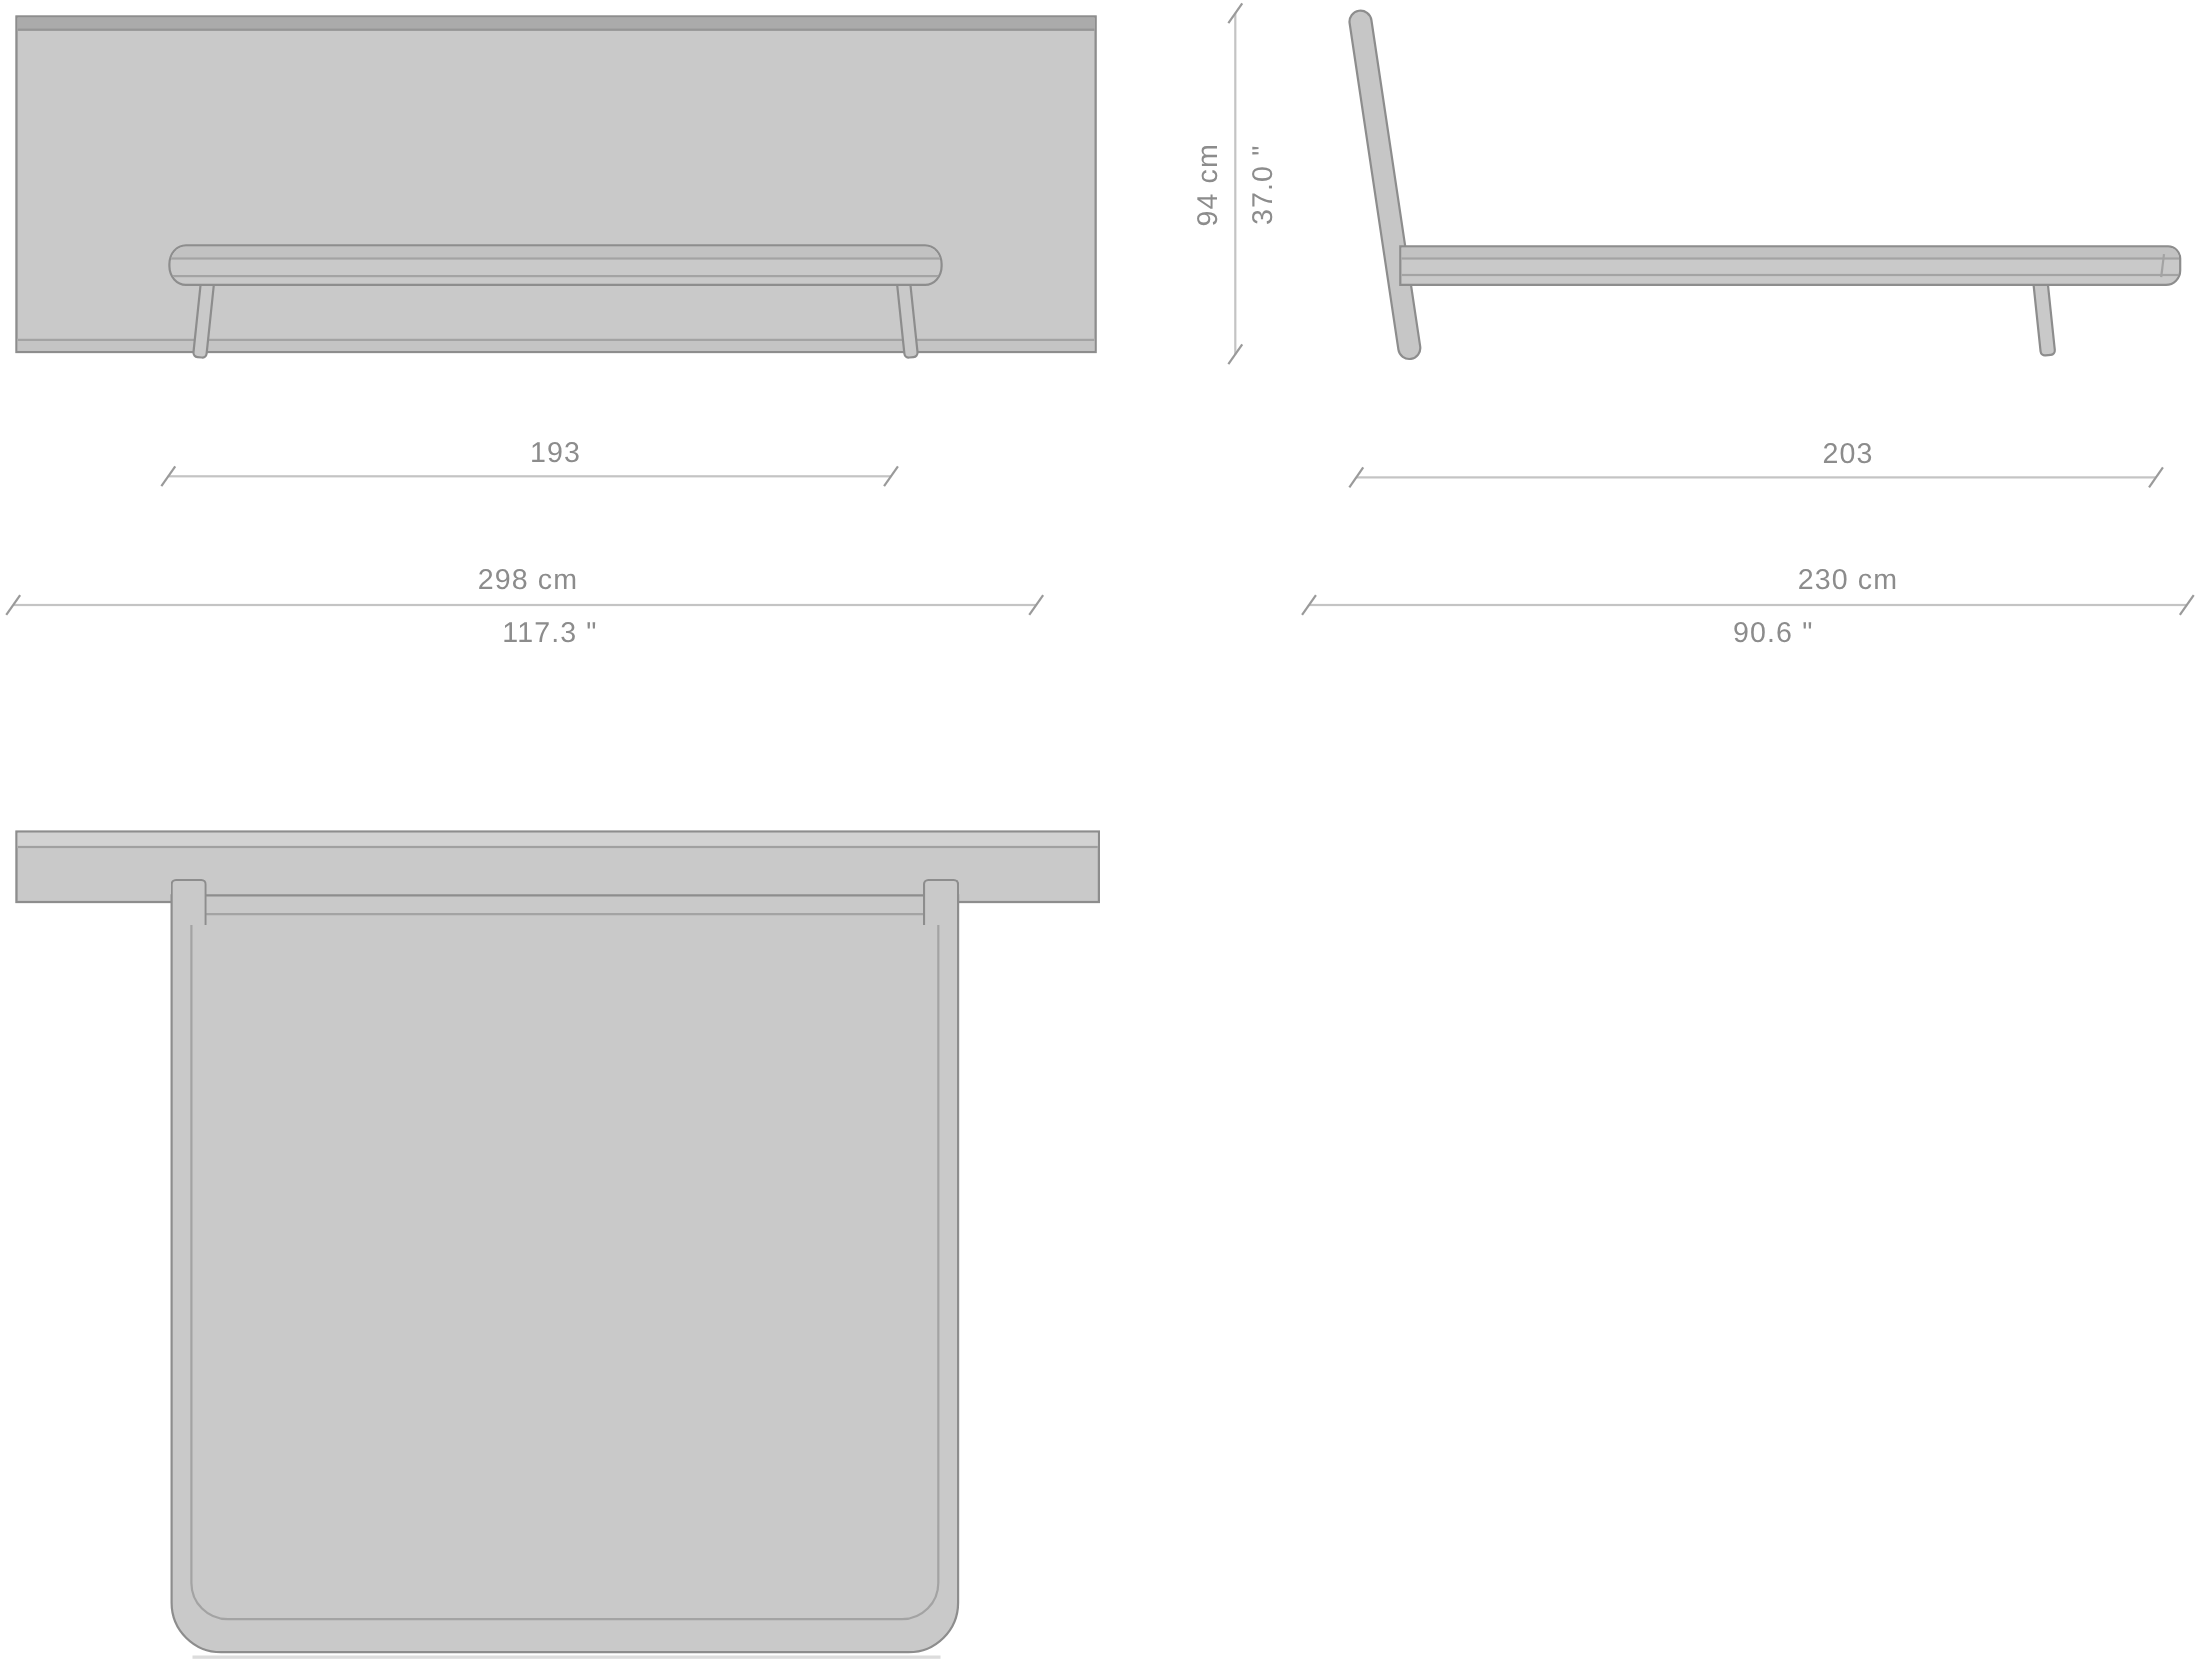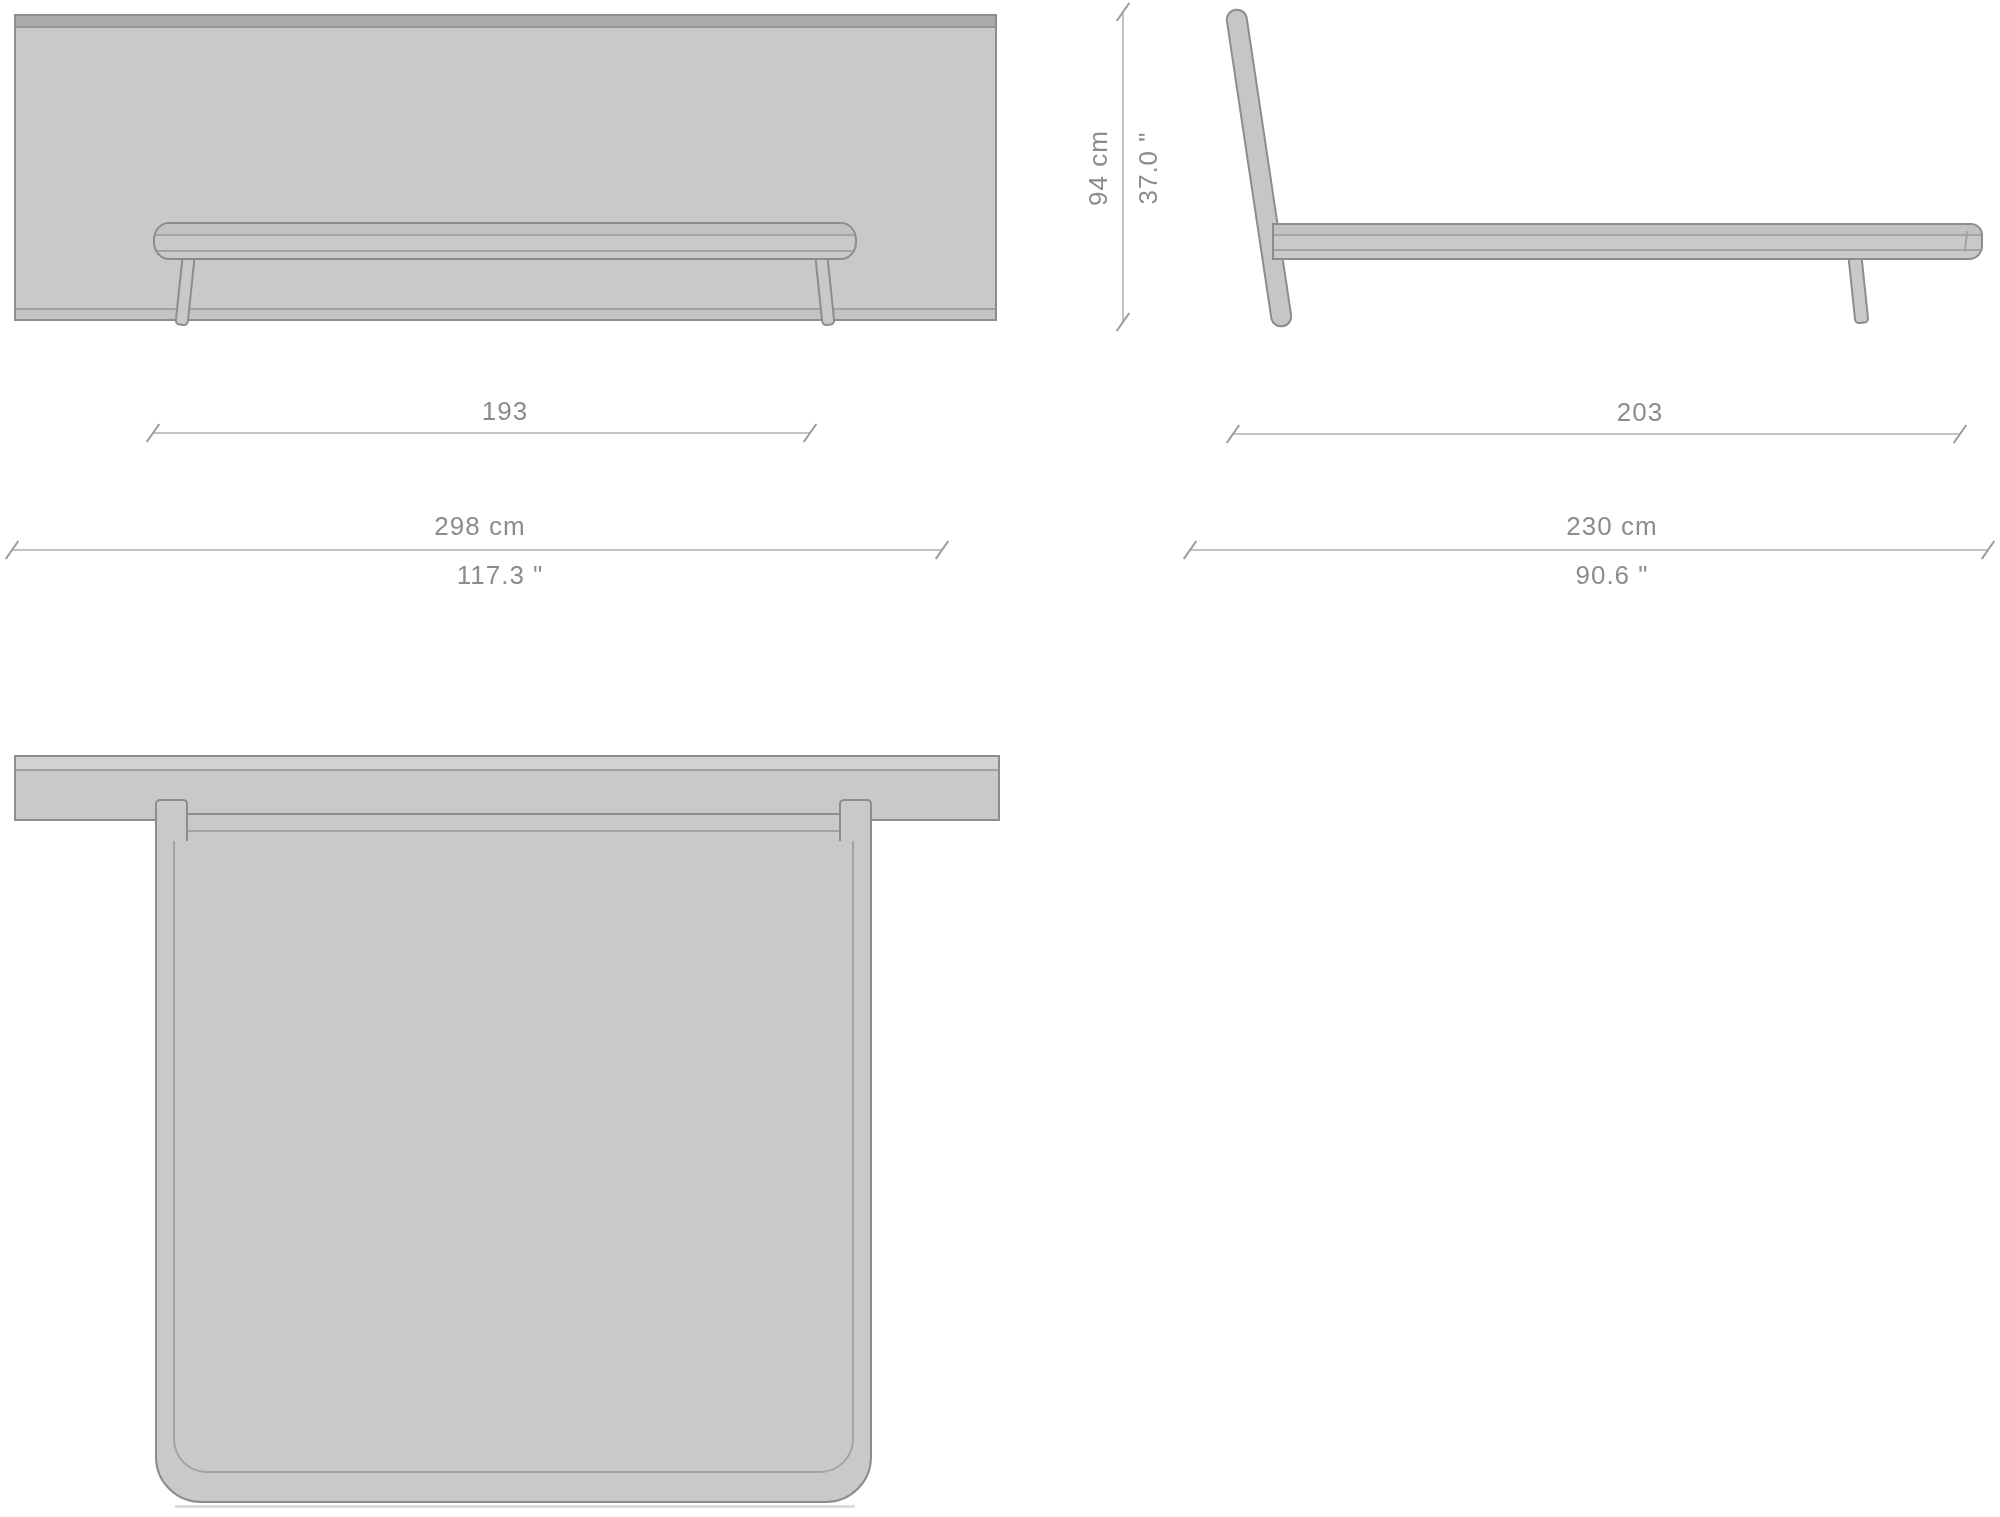--- a/index.html
+++ b/index.html
@@ -93,28 +93,28 @@
 
     <div>
       <div class="vdimline" style="left:1122px;top:12px;height:310px"></div>
       <div class="tick" style="left:1123px;top:12px"></div>
       <div class="tick" style="left:1123px;top:322px"></div>
       <span class="dimtext-rot" style="left:1098px;top:168px">94 cm</span>
       <span class="dimtext-rot" style="left:1148px;top:168px">37.0 "</span>
     </div>
 
     <div>
-      <span class="dimtext" style="left:1640px;top:397px">203</span>
+      <span class="dimtext" style="left:1680px;top:397px">203</span>
       <div class="dimline" style="left:1233px;top:433px;width:727px"></div>
       <div class="tick" style="left:1233px;top:434px"></div>
       <div class="tick" style="left:1960px;top:434px"></div>
     </div>
 
     <div>
-      <span class="dimtext" style="left:1612px;top:511px">230 cm</span>
+      <span class="dimtext" style="left:1680px;top:511px">230 cm</span>
       <div class="dimline" style="left:1190px;top:549px;width:798px"></div>
       <div class="tick" style="left:1190px;top:550px"></div>
       <div class="tick" style="left:1988px;top:550px"></div>
       <span class="dimtext" style="left:1612px;top:560px">90.6 "</span>
     </div>
   </div>
 
   <div>
     <div class="shape tv-strip">
       <div class="tv-strip-band"></div>

